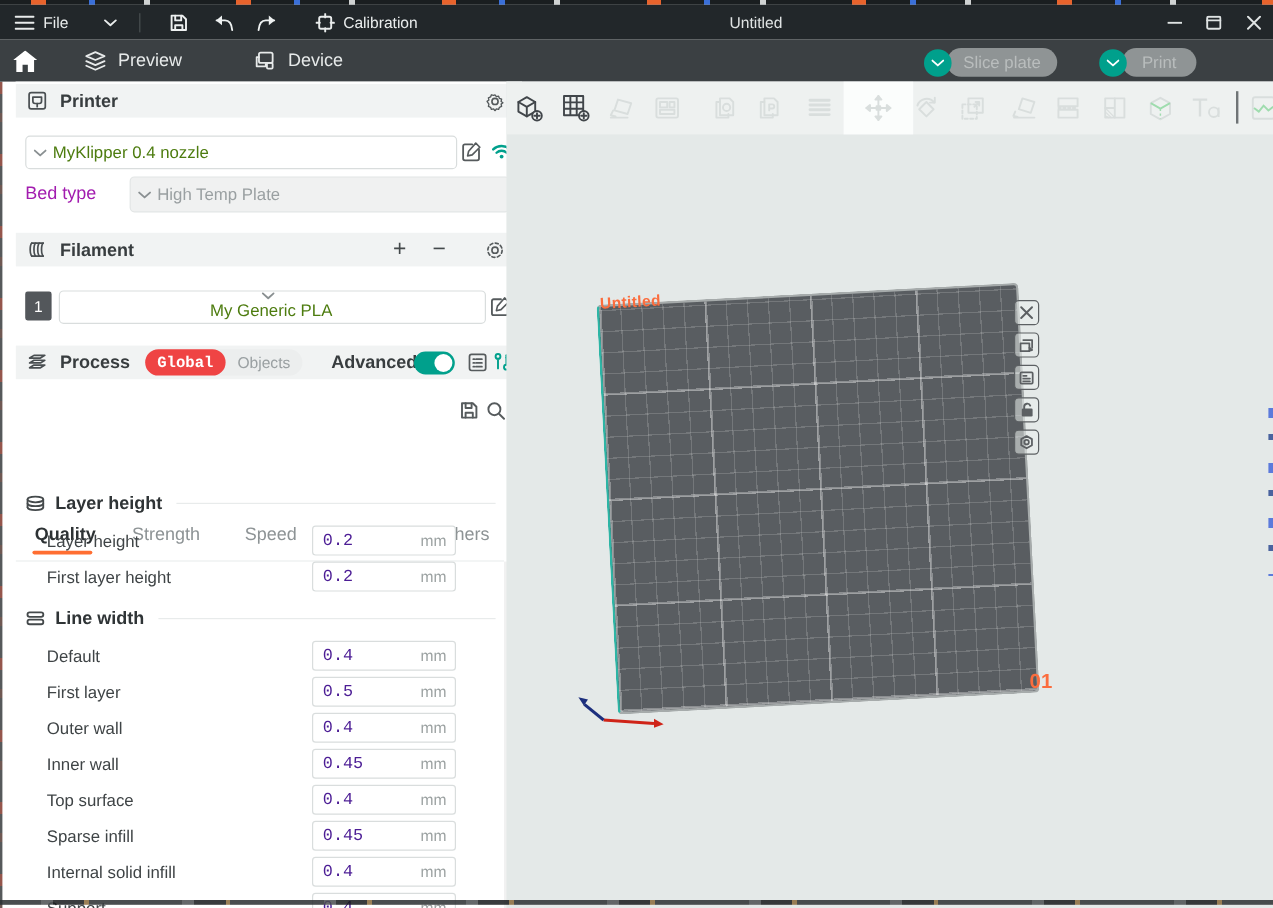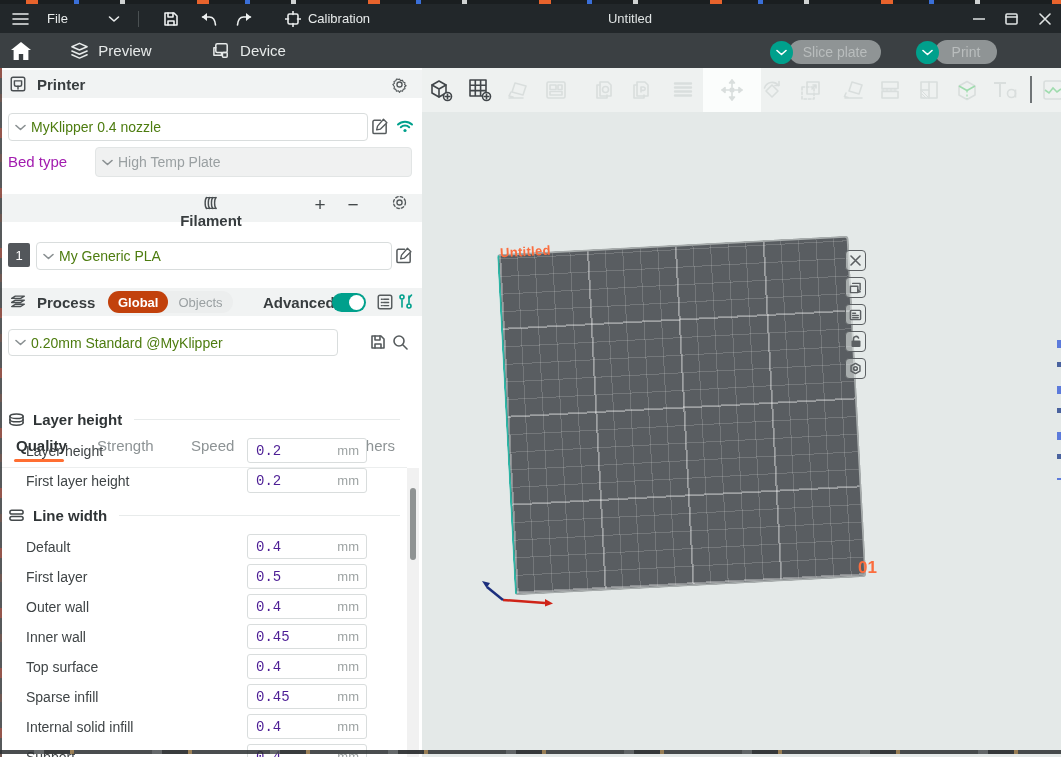--- a/index.html
+++ b/index.html
@@ -17,61 +17,61 @@
     repeating-linear-gradient(90deg,#1a1e20 0 26px,#e8632c 26px 38px,#1a1e20 38px 74px,#3a6fd8 74px 79px,#1a1e20 79px 120px,#cfd2d2 120px 125px,#1a1e20 125px 171px); }
   .glitch-bottom { position:absolute; left:0; top:750px; width:1061px; height:4px; background:
     repeating-linear-gradient(90deg,#2a2e30 0 34px,#4a4e50 34px 44px,#16191b 44px 70px,#8a6a3a 70px 74px,#2a2e30 74px 118px); opacity:.85; }
   .glitch-left { position:absolute; left:0; top:68px; width:2px; height:689px; background:
     repeating-linear-gradient(180deg,#7a2c20 0 10px,#2c3032 10px 26px,#4b2f28 26px 34px,#2c3032 34px 60px); opacity:.8; }
   .glitch-right { position:absolute; left:1057px; top:340px; width:4px; height:140px; background:
     repeating-linear-gradient(180deg,#3a5fd8 0 8px,#e4e9e8 8px 22px,#23418c 22px 27px,#e4e9e8 27px 46px); opacity:.8; }
 
   
   .titlebar { position:absolute; left:0; top:4px; width:1061px; height:29px; background:#22272a; color:#e9ecec; display:flex; align-items:center; }
-  .tb-menu { display:flex; align-items:center; gap:18px; padding:0 10px 0 12px; height:100%; cursor:pointer; }
+  .tb-menu { display:flex; align-items:center; gap:7px; padding:0 10px 0 12px; height:100%; cursor:pointer; }
   .tb-menu .lbl { font-size:13px; }
   .tb-sep { width:1px; height:16px; background:#4a5052; margin:0 8px; }
   .tb-btn { width:32px; height:100%; display:flex; align-items:center; justify-content:center; color:#eef1f1; cursor:pointer; }
   .tb-calib { display:flex; align-items:center; gap:7px; padding:0 10px; height:100%; cursor:pointer; }
   .tb-calib .lbl { font-size:13px; }
   .tb-title { position:absolute; left:560px; width:140px; text-align:center; font-size:13px; color:#dfe3e3; }
   .tb-win { position:absolute; right:0; top:0; height:29px; display:flex; }
   .tb-win .wbtn { width:33px; height:100%; display:flex; align-items:center; justify-content:center; color:#dfe3e3; cursor:pointer; }
 
   
   .tabbar { position:absolute; left:0; top:33px; width:1061px; height:35px; background:#3b4043; display:flex; align-items:stretch; }
   .home-btn { width:42px; display:flex; align-items:center; justify-content:center; color:#ffffff; cursor:pointer; }
   .main-tab { display:flex; align-items:center; justify-content:center; gap:9px; width:138px; color:#e7eaea; font-size:15px; cursor:pointer; }
   .main-tab.active { background:#00a08c; color:#ffffff; }
   .action-group { position:absolute; top:40px; height:24px; display:flex; align-items:center; }
   .act-circle { width:23px; height:23px; border-radius:50%; background:#00a08c; color:#fff; display:flex; align-items:center; justify-content:center; cursor:pointer; z-index:2; }
   .act-pill { height:24px; border-radius:12px; background:#8f9495; color:#b9bdbd; font-size:14px; display:flex; align-items:center; justify-content:center; margin-left:-4px; cursor:default; }
 
   
-  .sidebar { position:absolute; left:0; top:68px; width:422px; height:689px; background:#ffffff; color:#3b4043; overflow:hidden; }
+  .sidebar { position:absolute; left:13px; top:68px; width:422px; height:689px; background:#ffffff; color:#3b4043; overflow:hidden; }
   .sec-band { position:absolute; left:0; width:422px; height:28px; background:#f1f3f3; display:flex; align-items:center; }
   .sec-band .t { font-size:15px; font-weight:700; color:#383d3f; }
   .band-icon { margin:0 10px 0 9px; color:#4a4f52; }
   .band-gear { position:absolute; right:14px; color:#54595b; cursor:pointer; }
   .plusminus { position:absolute; font-size:19px; color:#44494b; cursor:pointer; width:20px; text-align:center; }
 
   .combo { position:absolute; height:28px; background:#fff; border:1px solid #d9dddd; border-radius:4px; display:flex; align-items:center; padding:0 8px 0 6px; cursor:pointer; }
   .combo .chev { color:#8a9092; margin-right:5px; }
   .combo .val { font-size:14px; color:#4d7c0f; white-space:nowrap; overflow:hidden; }
   .combo.disabled { background:#f0f1f1; border-color:#e2e5e5; }
   .combo.disabled .val { color:#9aa0a2; }
 
   .side-icon-btn { position:absolute; color:#565b5d; cursor:pointer; }
   .teal { color:#00a08c !important; }
 
   .slot-badge { position:absolute; width:22px; height:24px; background:#53575b; color:#fff; font-size:13px; display:flex; align-items:center; justify-content:center; border-radius:2px; }
 
   .scope-pill { position:absolute; height:22px; background:#eceeee; border-radius:11px; display:flex; align-items:center; cursor:pointer; }
   .scope-opt { height:22px; padding:0 10px; display:flex; align-items:center; font-size:13px; color:#9aa0a2; border-radius:11px; }
-  .scope-opt.on { background:#c2410c; color:#fff; font-weight:700; }
+  .scope-opt.on { background:#ef4444; color:#fff; font-weight:700;font-family:Liberation Mono, monospace; }
   .adv-label { position:absolute; font-size:15px; font-weight:700; color:#383d3f; }
   .switch { position:absolute; width:34px; height:19px; border-radius:10px; background:#00a08c; cursor:pointer; }
   .switch .knob { position:absolute; right:2px; top:2px; width:15px; height:15px; border-radius:50%; background:#fff; }
 
   .param-tab { position:absolute; top:369px; font-size:15px; color:#8d9395; cursor:pointer; }
   .param-tab.on { color:#2d3234; font-weight:700; }
   .tab-underline { position:absolute; top:391px; height:3px; border-radius:2px; background:#ff6e32; }
 
   .scroll-divider { position:absolute; left:0; top:399px; width:407px; height:1px; background:#eceeee; }
 
@@ -286,40 +286,40 @@
     <span class="prow-label" style="left:8px; top:85px; font-size:15px; color:#a21caf;">Bed type</span>
     <div class="combo disabled" style="left:95px; top:79px; width:317px; height:30px;">
       <span class="chev">
           <svg class="ic" width="11" height="7" viewBox="0 0 11 7">
             <path d="M1 1.5l4.5 4 4.5-4"></path>
           </svg>
         </span>
       <span class="val">High Temp Plate</span>
     </div>
 
-    <div class="sec-band" style="top:126px;flex-direction:column;">
+    <div class="sec-band" style="top:126px;">
       <span class="band-icon">
         <svg class="ic" width="18" height="18" viewBox="0 0 20 20">
             <path d="M5 4c-2 1.8-2 10.2 0 12M8.5 4c-2 1.8-2 10.2 0 12M12 4c-2 1.8-2 10.2 0 12M15.5 4c-2 1.8-2 10.2 0 12"></path>
             <path d="M5 4h10.5M5 16h10.5"></path>
           </svg>
       </span>
       <span class="t">Filament</span>
       <span class="plusminus" style="left:310px;">+</span>
       <span class="plusminus" style="left:343px;">−</span>
       <span class="band-gear">
         <svg class="ic" width="17" height="17" viewBox="0 0 20 20">
             <circle cx="10" cy="10" r="3"></circle>
             <circle cx="10" cy="10" r="7" stroke-dasharray="3 2.5"></circle>
           </svg>
       </span>
     </div>
 
     <div class="slot-badge" style="left:8px; top:175px;">1</div>
-    <div class="combo" style="left:36px; top:174px; width:356px;">
+    <div class="combo" style="left:36px; top:174px; width:356px;flex-direction:column;">
       <span class="chev">
           <svg class="ic" width="11" height="7" viewBox="0 0 11 7">
             <path d="M1 1.5l4.5 4 4.5-4"></path>
           </svg>
         </span>
       <span class="val">My Generic PLA</span>
     </div>
     <span class="side-icon-btn" style="left:396px; top:179px;">
       <svg class="ic" width="17" height="17" viewBox="0 0 18 18">
           <path d="M15 7v8a1.5 1.5 0 0 1-1.5 1.5h-11A1.5 1.5 0 0 1 1 15V4a1.5 1.5 0 0 1 1.5-1.5H9"></path>
@@ -354,28 +354,20 @@
           <g class="ic">
             <circle cx="4" cy="4" r="2"></circle>
             <path d="M4 7v7"></path>
             <circle cx="11" cy="13" r="2"></circle>
             <path d="M11 3v7"></path>
             <path d="M13.5 2l-2.5 3"></path>
           </g>
         </svg>
     </span>
 
-    <div class="combo" style="left:8px; top:261px; width:330px; height:27px;">
-      <span class="chev">
-          <svg class="ic" width="11" height="7" viewBox="0 0 11 7">
-            <path d="M1 1.5l4.5 4 4.5-4"></path>
-          </svg>
-        </span>
-      <span class="val">0.20mm Standard @MyKlipper</span>
-    </div>
     <span class="side-icon-btn" style="left:370px; top:266px;">
       <svg class="ic" width="16" height="16" viewBox="0 0 16 16">
           <path d="M2 2h9l3 3v9H2z"></path>
           <path d="M5 2v4h5V2M5 14v-4h6v4"></path>
         </svg>
     </span>
     <span class="side-icon-btn" style="left:392px; top:266px;">
       <svg class="ic" width="16" height="16" viewBox="0 0 16 16">
           <circle cx="7" cy="7" r="5"></circle>
           <path d="M11 11l4 4"></path>

